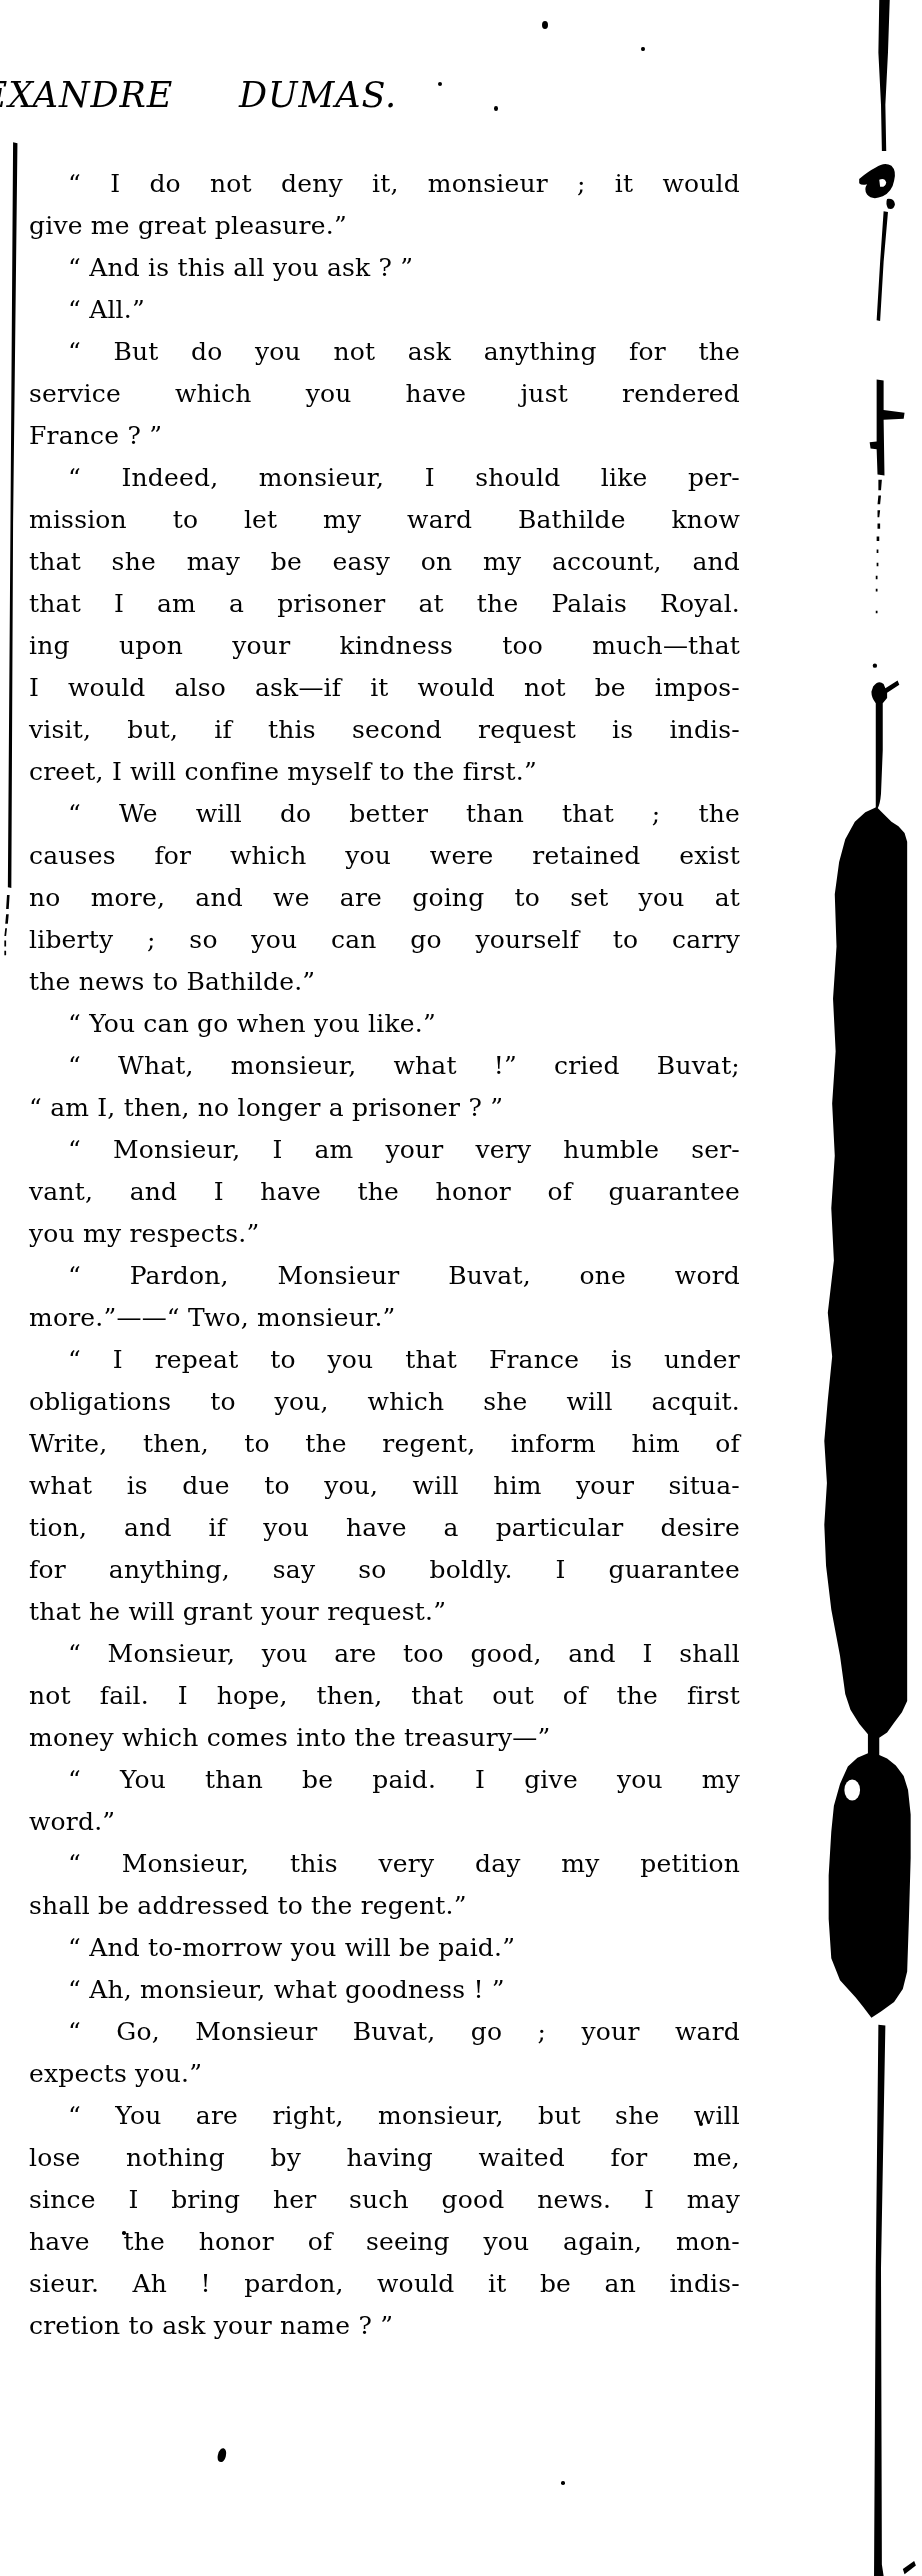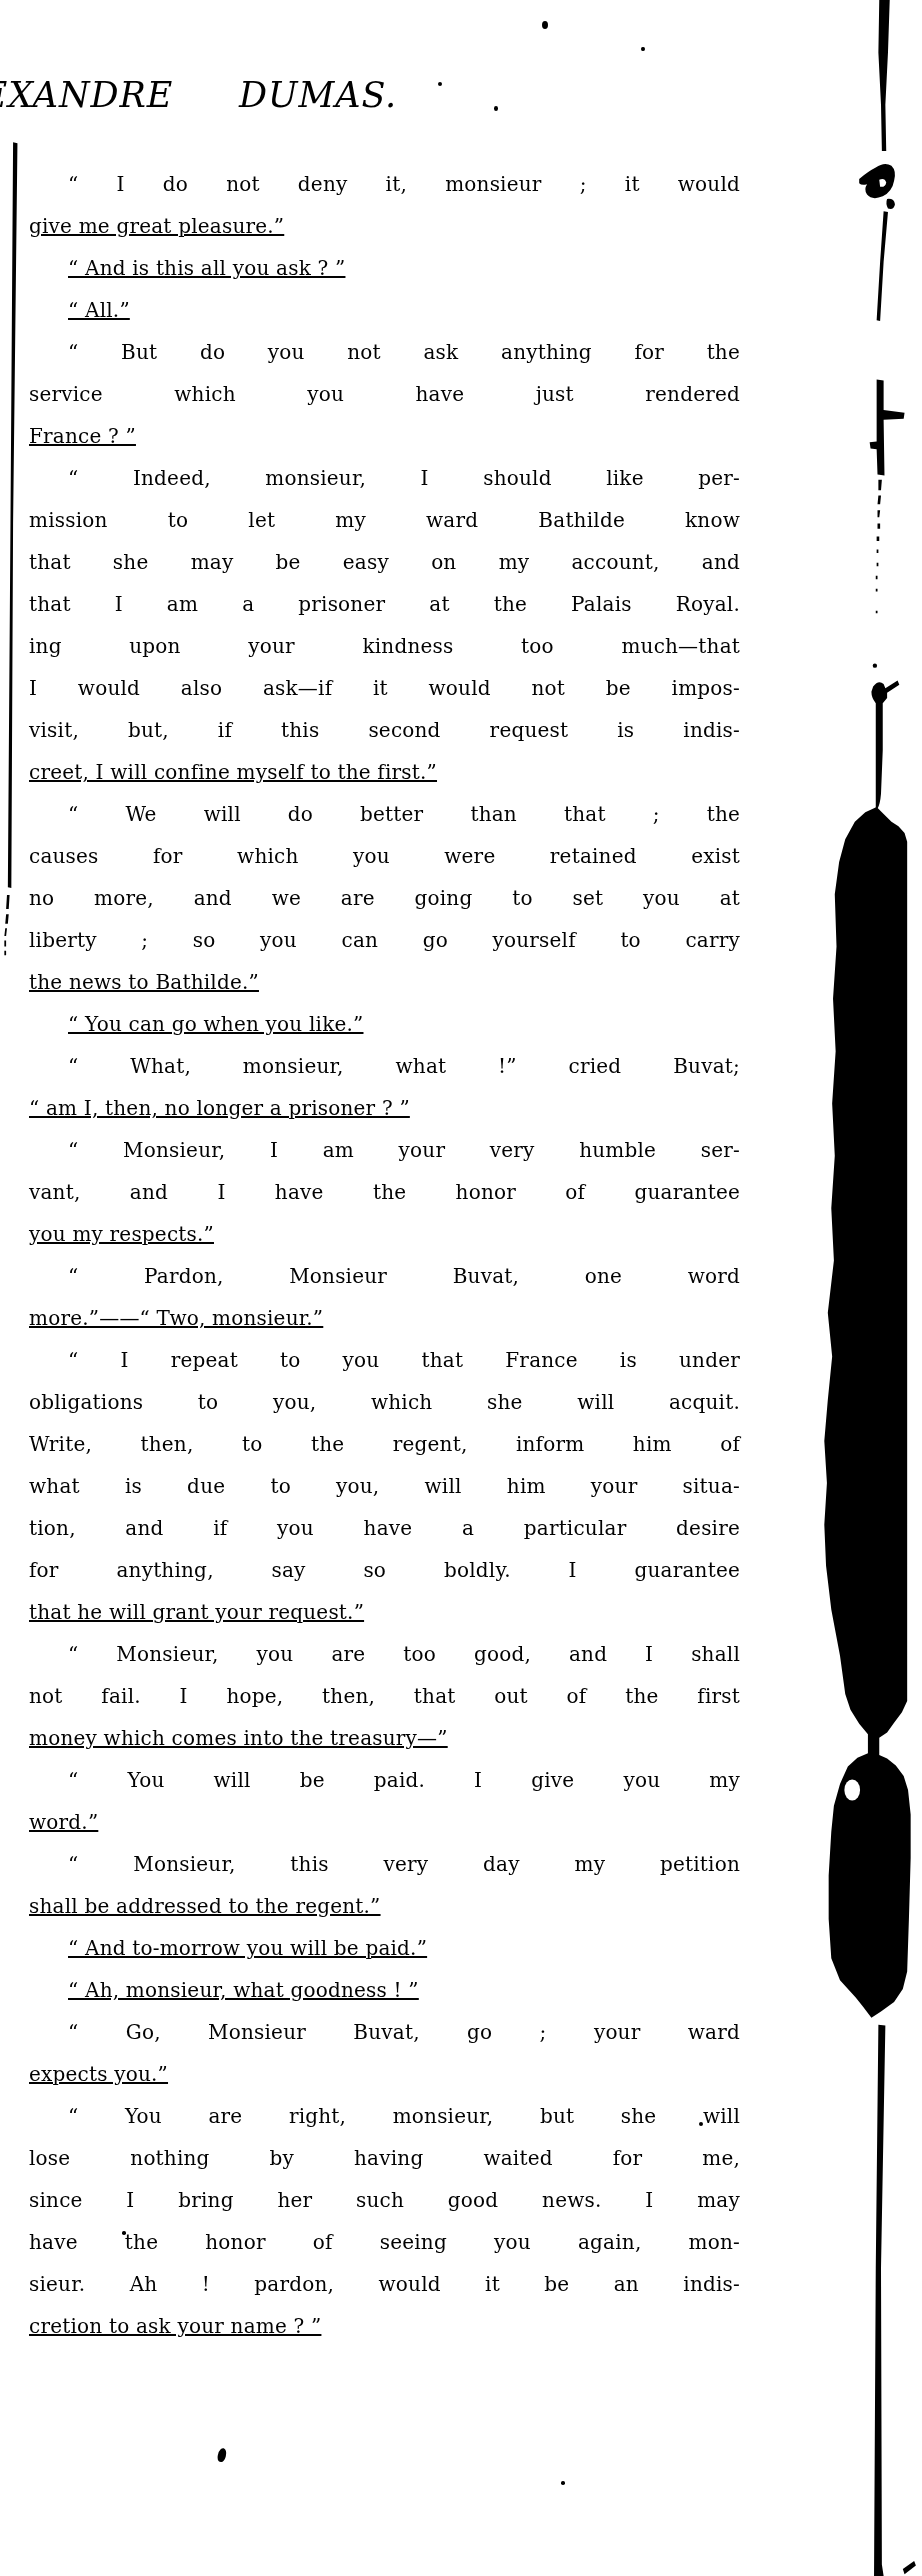--- a/index.html
+++ b/index.html
@@ -18,35 +18,35 @@
     font-style:italic;
     font-size:35px;
     letter-spacing:0.9px;
     word-spacing:54px;
     white-space:nowrap;
     color:#000;
   }
   .text-block{
     position:absolute;
     left:29px;top:163px;width:711px;
-    font-size:20px;
+    font-size:25px;
     color:#020202;
   }
   .para{margin:0;padding:0;}
   .line{
     height:42px;
     line-height:42px;
     text-align:justify;
     text-align-last:justify;
     letter-spacing:0.2px;
     overflow:visible;
     white-space:normal;
   }
   .line.first{padding-left:39px;}
-  .line.last{text-align-last:left;text-decoration:underline;}
+  .line.last{text-align-last:left;}
   .speck{
     position:absolute;
     background:#000;
     border-radius:50%;
   }
   .artifacts{
     position:absolute;
     left:0;top:0;
     pointer-events:none;
   }
@@ -115,21 +115,21 @@
         <div class="line">tion, and if you have a particular desire</div>
         <div class="line">for anything, say so boldly. I guarantee</div>
         <div class="line last">that he will grant your request.”</div>
       </div>
       <div class="para">
         <div class="line first">“ Monsieur, you are too good, and I shall</div>
         <div class="line">not fail. I hope, then, that out of the first</div>
         <div class="line last">money which comes into the treasury—”</div>
       </div>
       <div class="para">
-        <div class="line first">“ You will be paid. I give you my</div>
+        <div class="line first">“ You than be paid. I give you my</div>
         <div class="line last">word.”</div>
       </div>
       <div class="para">
         <div class="line first">“ Monsieur, this very day my petition</div>
         <div class="line last">shall be addressed to the regent.”</div>
       </div>
       <div class="para">
         <div class="line first last">“ And to-morrow you will be paid.”</div>
       </div>
       <div class="para">

